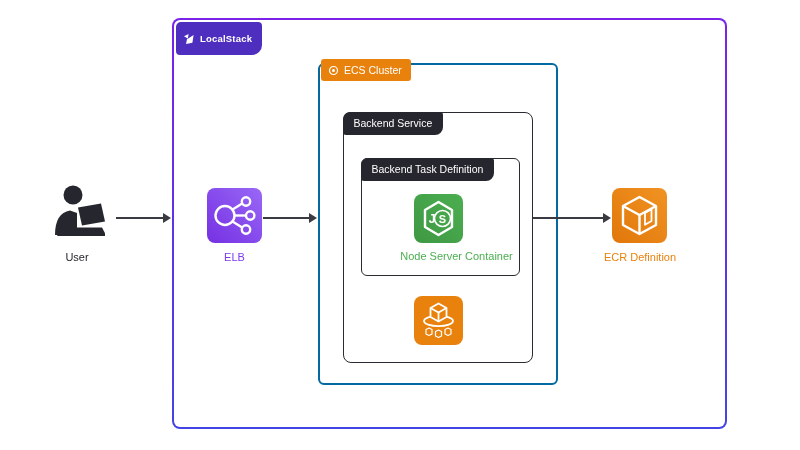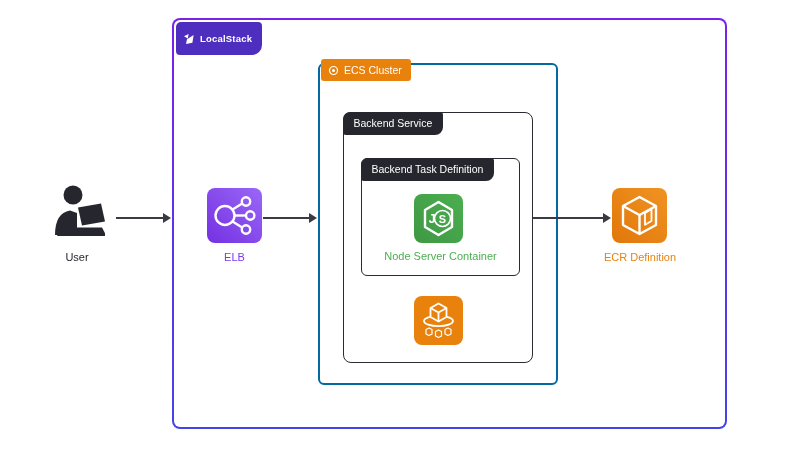--- a/index.html
+++ b/index.html
@@ -54,21 +54,21 @@
     background:linear-gradient(to top right,#E1770A,#F09322);}
   .node-tile{left:414px;top:194px;width:49px;height:49px;
     background:linear-gradient(to top right,#3E9843,#4CAE50);}
   .ecs-tile{left:414px;top:296px;width:49px;height:49px;background:#E8820D;}
   .user-glyph{position:absolute;left:50px;top:184px;width:55px;height:58px;}
 
   
   .node-label{position:absolute;font-size:11px;text-align:center;}
   .label-user{left:44px;top:251px;width:66px;color:#26262E;}
   .label-elb{left:207px;top:251px;width:55px;color:#7C3AED;}
-  .label-node{left:361px;top:250px;width:159px;color:#4CAF50;}
+  .label-node{left:361px;top:250px;width:159px;color:#4CAF50;padding-left:16px;}
   .label-ecr{left:580px;top:251px;width:120px;color:#E8820D;}
 
   
   .arrow{position:absolute;height:2px;background:#3A3A42;top:217px;}
   .arrow::after{
     content:"";position:absolute;right:-7px;top:-4px;
     border-left:8px solid #3A3A42;border-top:5px solid transparent;border-bottom:5px solid transparent;
   }
   .arrow-1{left:116px;width:48px;}
   .arrow-2{left:263px;width:47px;}

